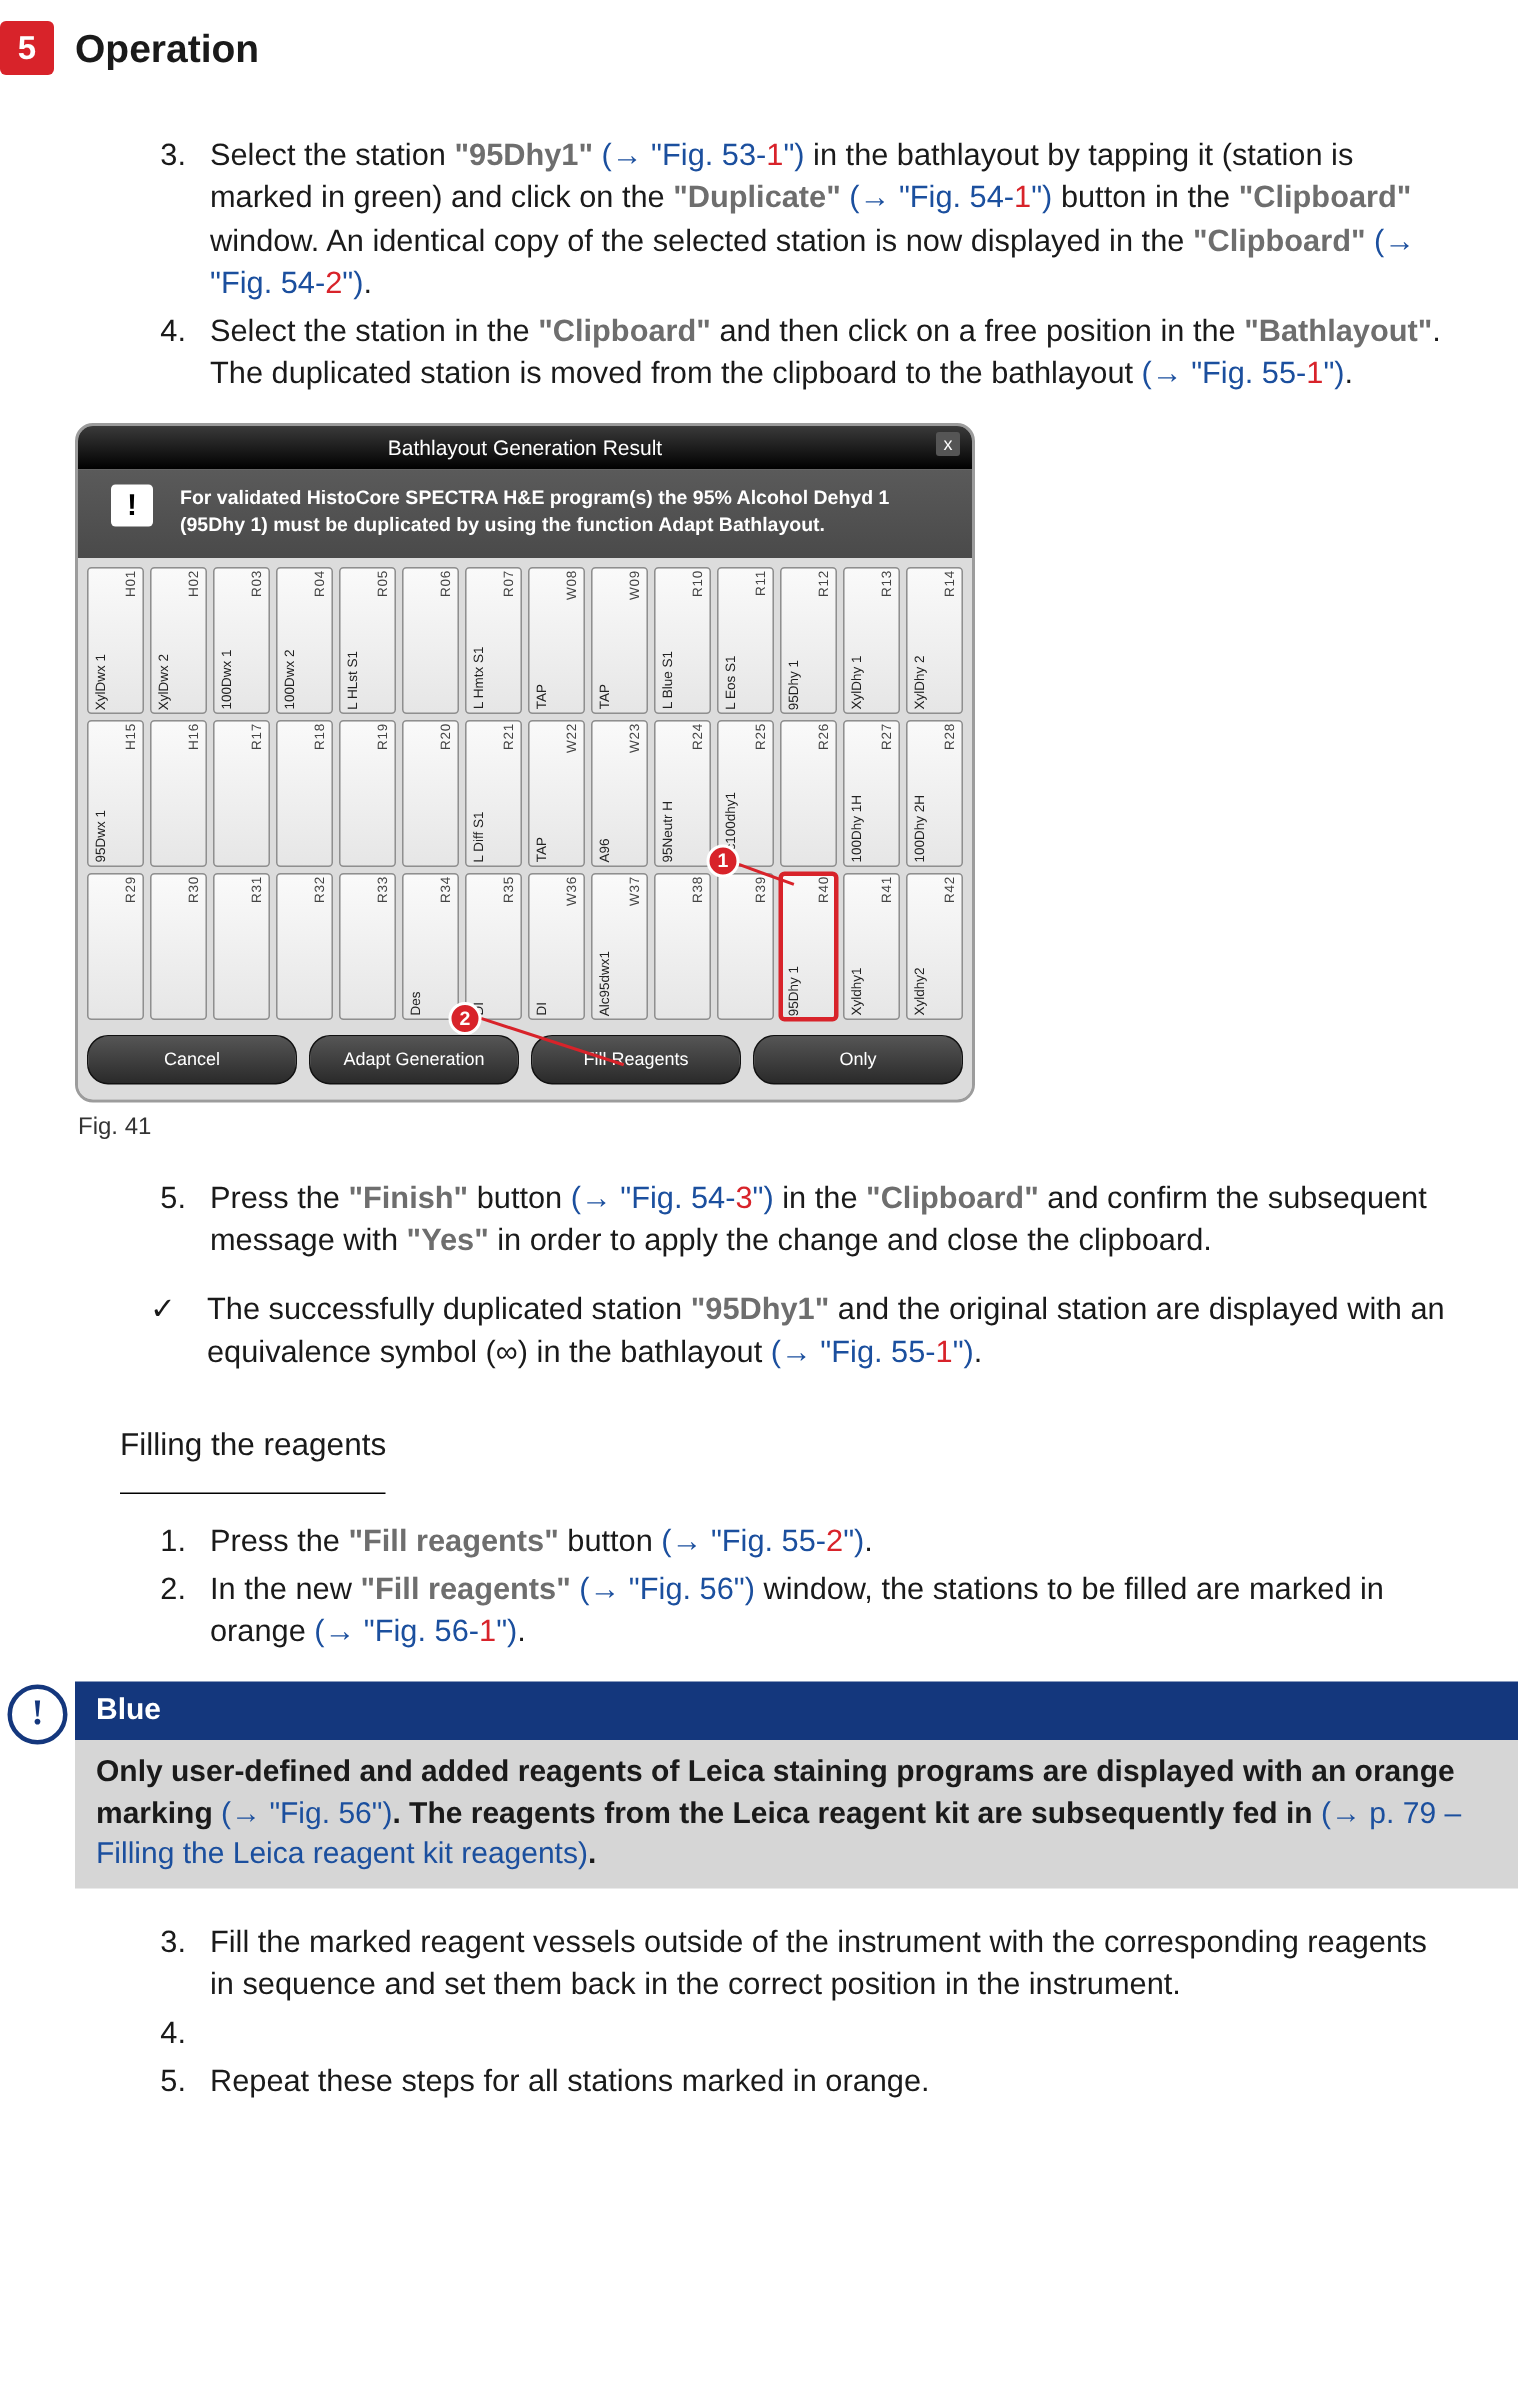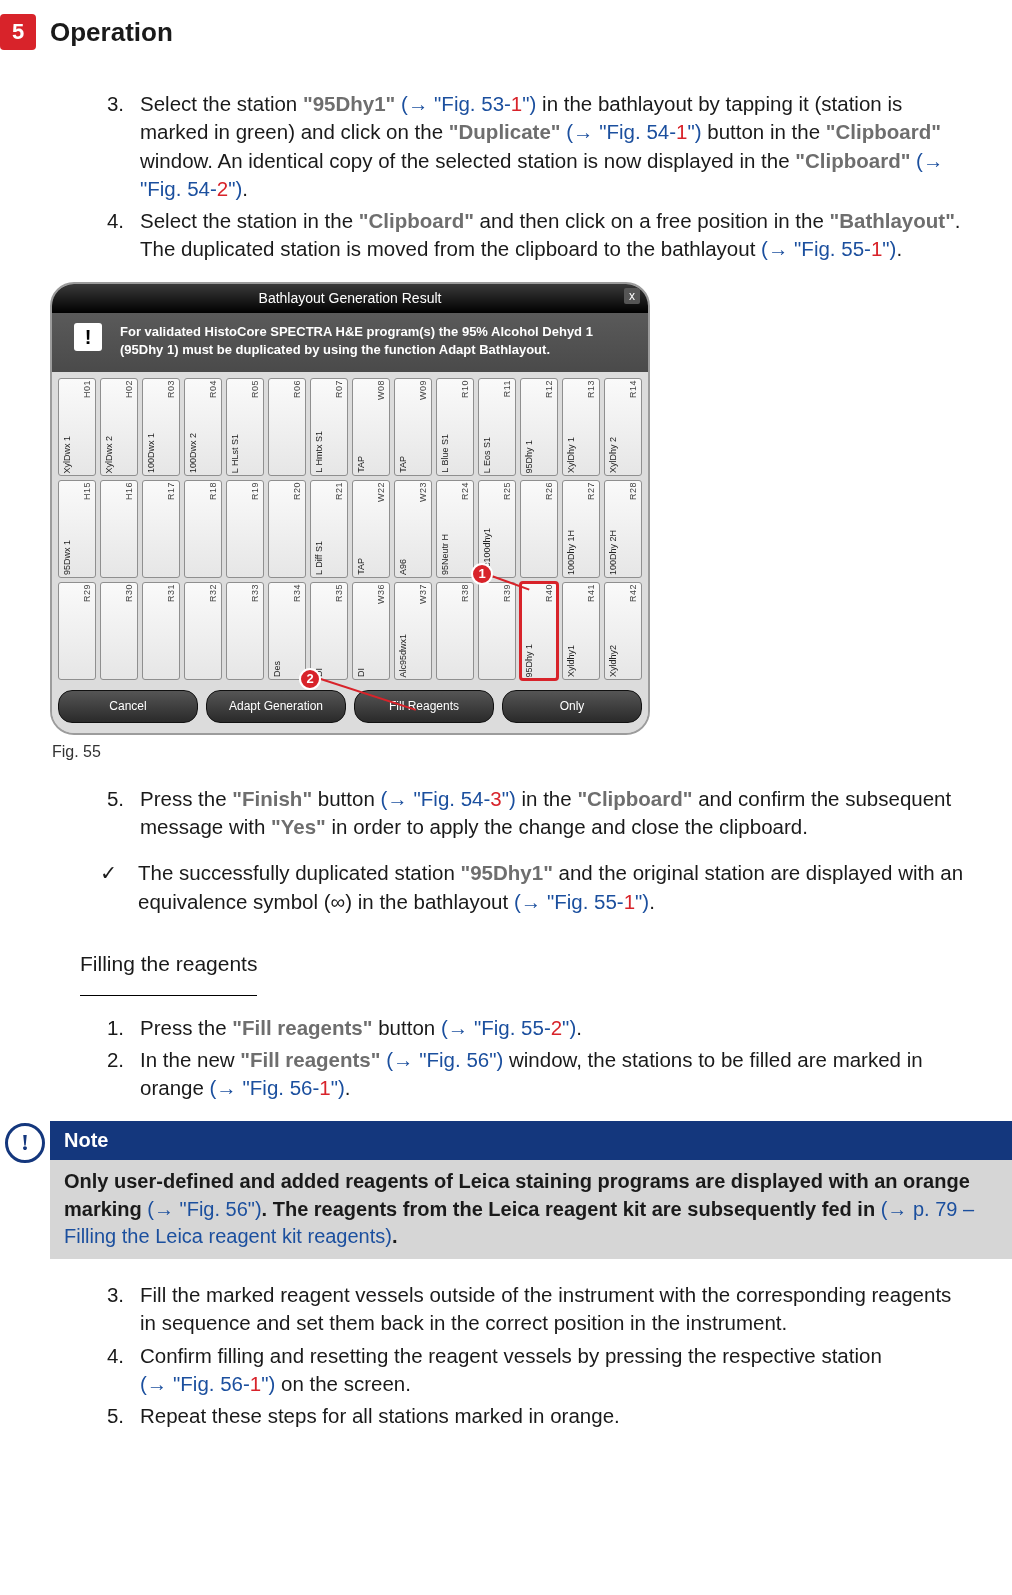--- a/index.html
+++ b/index.html
@@ -74,21 +74,21 @@
     border-bottom: 1px solid #000;
     padding-bottom: 16px;
     font-size: 21px;
   }
 
   
   .figure-wrap { margin-left: -30px; }
   .fig {
     width: 596px;
     border: 2px solid #9c9c9c;
-    border-radius: 24px;
+    border-radius: 12px;
     overflow: hidden;
     background: #dcdcdc;
     position: relative;
   }
   .fig-title {
     background: linear-gradient(#3a3a3a, #000);
     color: #fff;
     font-size: 14px;
     text-align: center;
     padding: 5px 0;
@@ -480,21 +480,21 @@
             <div class="callout-dot" style="left:247px; top:296px;">2</div>
             <div class="callout-line" style="left:269px; top:306px; width:100px; height:2px; transform:rotate(18deg);"></div>
           </div>
         <div class="fig-btns">
           <div class="fig-btn">Cancel</div>
           <div class="fig-btn">Adapt Generation</div>
           <div class="fig-btn">Fill Reagents</div>
           <div class="fig-btn">Only</div>
         </div>
       </div>
-      <div class="fig-caption">Fig. 55</div>
+      <div class="fig-caption">Fig. 41</div>
     </div>
 
     <ol class="steps">
       <li>
         <span class="num">5.</span>
         <span>
           <span>Press the </span><span class="boldgrey">"Finish"</span><span> button </span><span class="blue">(</span><span class="blue">→ </span><span class="blue">"Fig. 54</span><span class="blue">-</span><span class="red">3</span><span class="blue">")</span><span> in the </span><span class="boldgrey">"Clipboard"</span><span> and confirm the subsequent message with </span><span class="boldgrey">"Yes"</span><span> in order to apply the change and close the clipboard.</span>
         </span>
       </li>
     </ol>
@@ -521,38 +521,34 @@
           <span>In the new </span><span class="boldgrey">"Fill reagents"</span><span class="blue"> (</span><span class="blue">→ </span><span class="blue">"Fig. 56"</span><span class="blue">)</span><span> window, the stations to be filled are marked in orange </span><span class="blue">(</span><span class="blue">→ </span><span class="blue">"Fig. 56</span><span class="blue">-</span><span class="red">1</span><span class="blue">")</span><span>.</span>
         </span>
       </li>
     </ol>
 
     <div class="note-box">
       <div class="note-icon-col">
         <div class="note-icon">!</div>
       </div>
       <div class="note-body">
-        <div class="note-head">Note</div>
+        <div class="note-head">Blue</div>
         <div class="note-text">
           <span>Only user-defined and added reagents of Leica staining programs are displayed with an orange marking </span><span class="blue">(</span><span class="blue">→ </span><span class="blue">"Fig. 56"</span><span class="blue">)</span><span>. The reagents from the Leica reagent kit are subsequently fed in </span><span class="blue">(</span><span class="blue">→ </span><span class="blue">p. 79 – Filling the Leica reagent kit reagents</span><span class="blue">)</span><span>.</span>
         </div>
       </div>
     </div>
 
     <ol class="steps">
       <li>
         <span class="num">3.</span>
         <span>Fill the marked reagent vessels outside of the instrument with the corresponding reagents in sequence and set them back in the correct position in the instrument.</span>
       </li>
       <li>
         <span class="num">4.</span>
-        <span>
-          <span>Confirm filling and resetting the reagent vessels by pressing the respective station </span><br>
-          <span class="blue">(</span><span class="blue">→ </span><span class="blue">"Fig. 56</span><span class="blue">-</span><span class="red">1</span><span class="blue">")</span><span> on the screen.</span>
-        </span>
       </li>
       <li>
         <span class="num">5.</span>
         <span>Repeat these steps for all stations marked in orange.</span>
       </li>
     </ol>
 
   </div>
 
 

